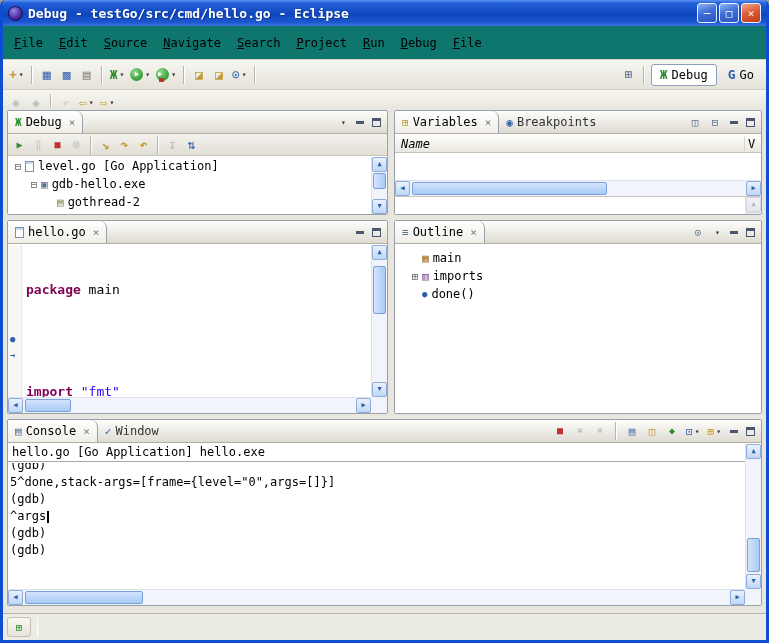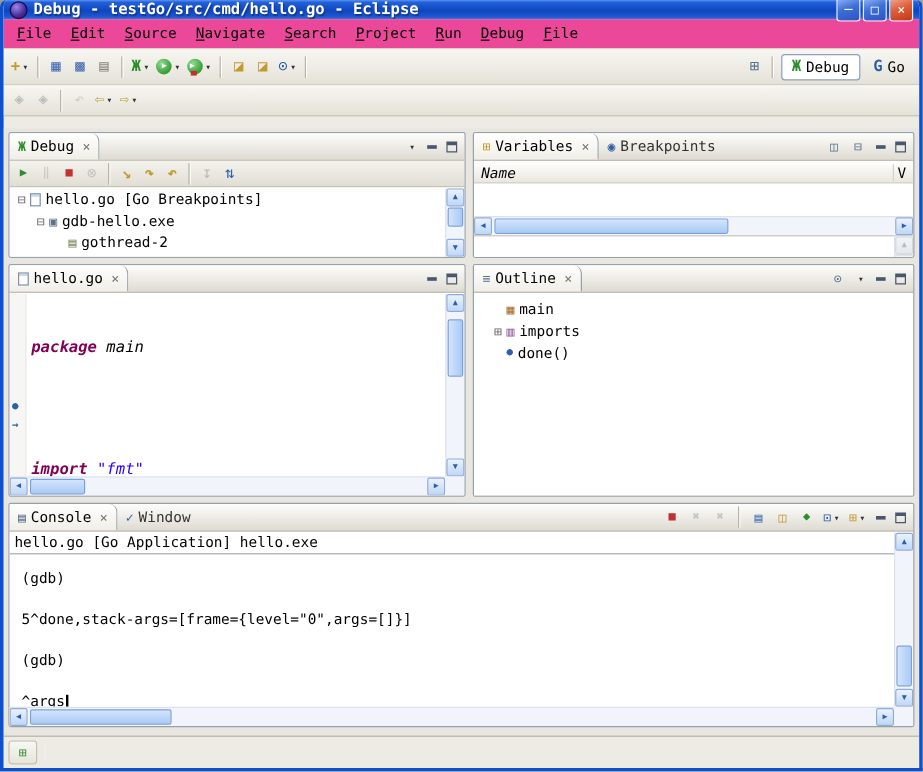--- a/index.html
+++ b/index.html
@@ -1,33 +1,33 @@
 <!DOCTYPE html>
 <html><head>
 <meta charset="utf-8">
 <style>
   * { box-sizing: border-box; }
   body { margin:0; background:#9A9A9A; font-family:"DejaVu Sans Mono", monospace; font-size:12px; color:#000; }
   #window { position:relative; width:769px; height:643px; border:3px solid #0C4FD0; border-top:none;
             border-radius:6px 6px 0 0; background:#ECEBE4; overflow:hidden; }
 
   
-  .titlebar { height:16px; display:flex; align-items:center; padding:0 5px;
+  .titlebar { height:26px; display:flex; align-items:center; padding:0 5px;
     background:linear-gradient(180deg,#5A92F0 0%,#2260DA 12%,#0F46BE 55%,#1C56CE 85%,#3A74E4 100%); }
   .logo { width:15px; height:15px; border-radius:50%; flex:none; margin-right:5px;
     background:radial-gradient(circle at 35% 30%,#9A86E8,#4A2A9A 60%,#241060); border:1px solid #180A50; }
   .tb-title { flex:1; color:#fff; font-weight:bold; font-size:13px; text-shadow:1px 1px 1px #103890;
     white-space:nowrap; overflow:hidden; }
   .win-btn { width:20px; height:20px; margin-left:2px; border:1px solid #E8F0FC; border-radius:3px; color:#fff;
     font-size:11px; line-height:1; display:flex; align-items:center; justify-content:center;
     background:linear-gradient(160deg,#8FB4F4 0%,#3E6ED8 45%,#2A55C0 100%); }
   .win-btn.close { background:linear-gradient(160deg,#F2A590 0%,#DD5F3A 45%,#BE3A14 100%); }
 
   
-  .menubar { height:25px; background:#ec4899; border-bottom:1px solid #D8D4C4; display:flex; align-items:center; padding:0 3px; }
+  .menubar { height:34px; background:#0f766e; border-bottom:1px solid #D8D4C4; display:flex; align-items:center; padding:0 3px; }
   .menu-item { display:inline-block; padding:3px 8px; }
   .menu-item::first-letter { text-decoration:underline; }
   .toolbar { display:flex; align-items:center; background:linear-gradient(180deg,#F7F6F2,#E4E2D8); }
   #toolbar1 { height:30px; border-bottom:1px solid #D2CFC2; padding:0 3px; }
   #toolbar2 { height:26px; border-bottom:1px solid #C6C2B4; padding:0 3px; }
   .tbi { height:22px; min-width:20px; padding:0 2px; display:flex; align-items:center; justify-content:center;
     border:1px solid transparent; border-radius:2px; }
   .gl { font-size:13px; line-height:1; }
   .dda { font-size:8px; color:#333; margin-left:2px; }
   .tb-sep { width:0; height:18px; border-left:1px solid #B8B4A6; border-right:1px solid #FFF; margin:0 4px; }
@@ -106,34 +106,34 @@
   .vars-detail { flex:1; background:#fff; border-top:1px solid #C8C4B8; position:relative; }
   .vd-stub { position:absolute; right:0; top:0; bottom:0; width:16px; background:#F1F4FB; border-left:1px solid #DCE2F0;
     display:flex; flex-direction:column; justify-content:space-between; }
 
   
   #editor-body { position:absolute; top:24px; left:0; right:0; bottom:0; }
   .gutter { position:absolute; left:0; top:0; bottom:16px; width:14px; background:#F6F6F4; border-right:1px solid #E8E8E4; }
   .mk { position:absolute; left:2px; font-size:9px; line-height:1; }
   .code { position:absolute; left:18px; top:2px; right:16px; bottom:16px; overflow:hidden; font-size:13px;
     line-height:17px; white-space:pre; }
-  .code-line { height:17px;font-style:italic; }
+  .code-line { height:17px; }
   .kw { color:#7F0055; font-weight:bold; }
   .str { color:#2A00FF; }
   .pl { color:#000; }
   #editor-vscroll { right:0; top:0; bottom:16px; }
   #editor-hscroll { left:0; right:16px; bottom:0; }
 
   
   .cbody { position:absolute; top:24px; left:0; right:0; bottom:0; background:#fff; }
   .proc-line { position:absolute; top:0; left:0; right:16px; height:18px; padding:1px 4px;
     border-bottom:1px solid #A8A8A8; background:#fff; white-space:nowrap; overflow:hidden; }
   .cout { position:absolute; top:19px; left:0; right:16px; bottom:16px; overflow:hidden; }
   .cout-inner { margin-top:-6px; }
-  .cline { height:17px; line-height:17px; padding-left:10px; white-space:pre;margin-top:17px; }
+  .cline { height:17px; line-height:17px; padding-left:2px; white-space:pre; }
   .caret { display:inline-block; width:2px; height:12px; background:#000; vertical-align:middle; margin-left:1px; }
   #console-vscroll { right:0; top:0; bottom:16px; }
   #console-hscroll { left:0; right:16px; bottom:0; }
 
   
   .statusbar { position:absolute; left:0; right:0; bottom:0; height:27px; background:#ECEBE4;
     border-top:1px solid #B6B2A6; display:flex; align-items:center; padding:0 4px; }
   .status-cell { width:24px; height:20px; border:1px solid #C4C0B2; border-radius:3px; display:flex; align-items:center;
     justify-content:center; background:linear-gradient(180deg,#F8F7F4,#E6E4DA); }
   .status-sep { width:1px; height:20px; background:#C4C0B2; margin:0 6px; border-right:1px solid #fff; }
@@ -294,21 +294,21 @@
             <span class="gl c-slate">↧</span>
           </div>
         <div class="tbi">
             <span class="gl c-navy">⇅</span>
           </div>
       </div>
       <div class="vbody" id="debug-body">
         <div class="trow">
           <span class="texp">⊟</span>
           <span class="page-ic"></span>
-          <span>hello.go [Go Breakpoints]</span>
+          <span>level.go [Go Application]</span>
         </div>
         <div class="trow" style="padding-left:20px">
           <span class="texp">⊟</span>
           <span class="ticon c-slate">▣</span>
           <span>gdb-hello.exe</span>
         </div>
         <div class="trow" style="padding-left:36px">
           <span class="texp"></span>
           <span class="ticon c-olive">▤</span>
           <span>gothread-2</span>

